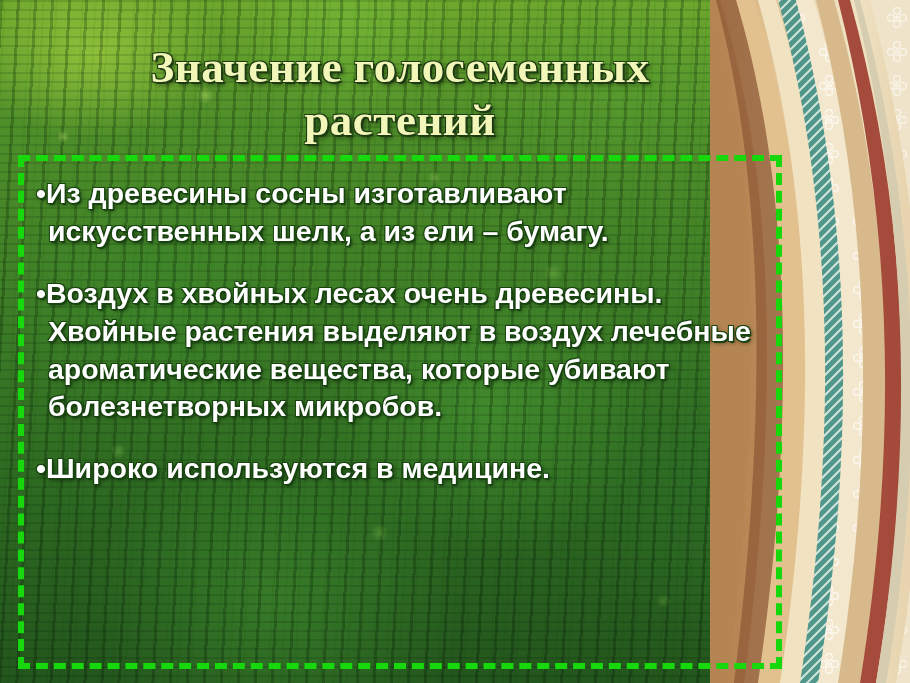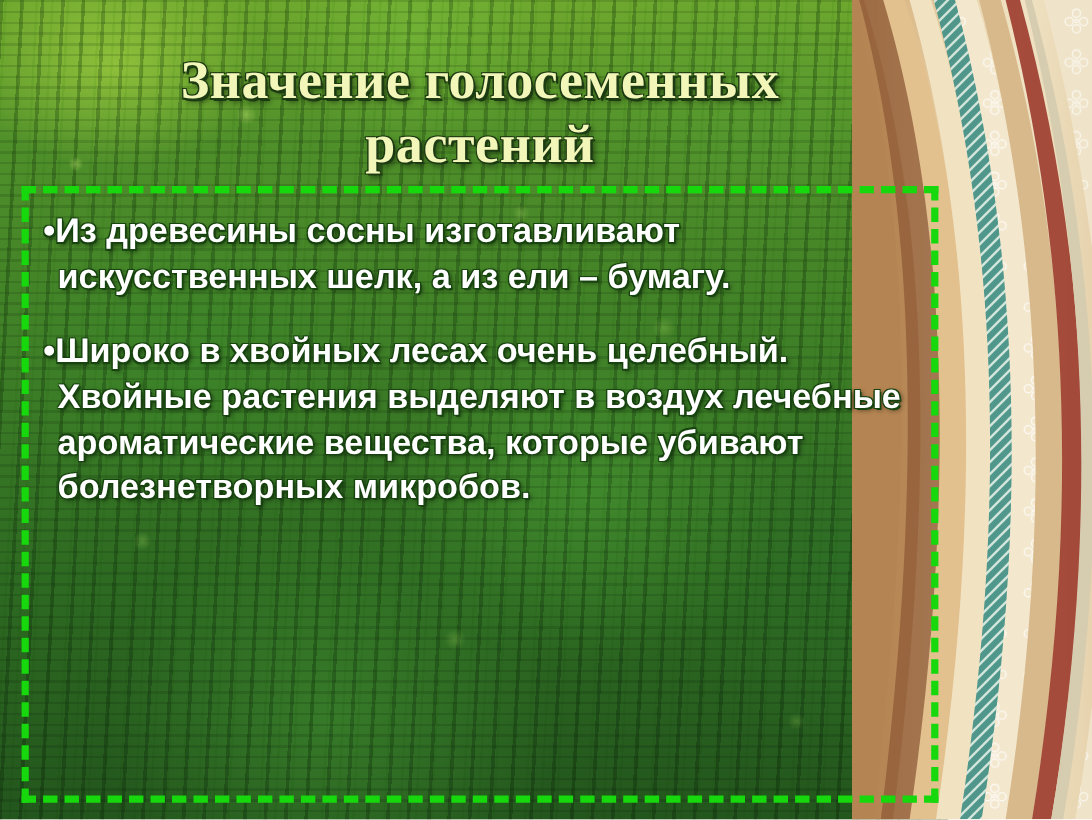--- a/index.html
+++ b/index.html
@@ -174,16 +174,17 @@
         <path d="M160,0 C212,200 232,420 186,683 L200,683 L200,0 Z" fill="#efe4c9"></path>
         <path d="M160,0 C212,200 232,420 186,683 L200,683 L200,0 Z" fill="url(#flowers)" opacity="0.75"></path>
       </g>
     </svg>
   </div>
 
   <div class="title">Значение голосеменных растений</div>
 
   <div class="body-box">
     <p class="bullet">•Из древесины сосны изготавливают искусственных шелк, а из ели – бумагу.</p>
-    <p class="bullet">•Широко в хвойных лесах очень целебный. Хвойные растения выделяют в воздух лечебные ароматические вещества, которые убивают болезнетворных микробов.</p>
+    <p class="bullet">•Воздух в хвойных лесах очень древесины. Хвойные растения выделяют в воздух лечебные ароматические вещества, которые убивают болезнетворных микробов.</p>
+    <p class="bullet">•Широко используются в медицине.</p>
   </div>
 
 </div>
 
 </body></html>

